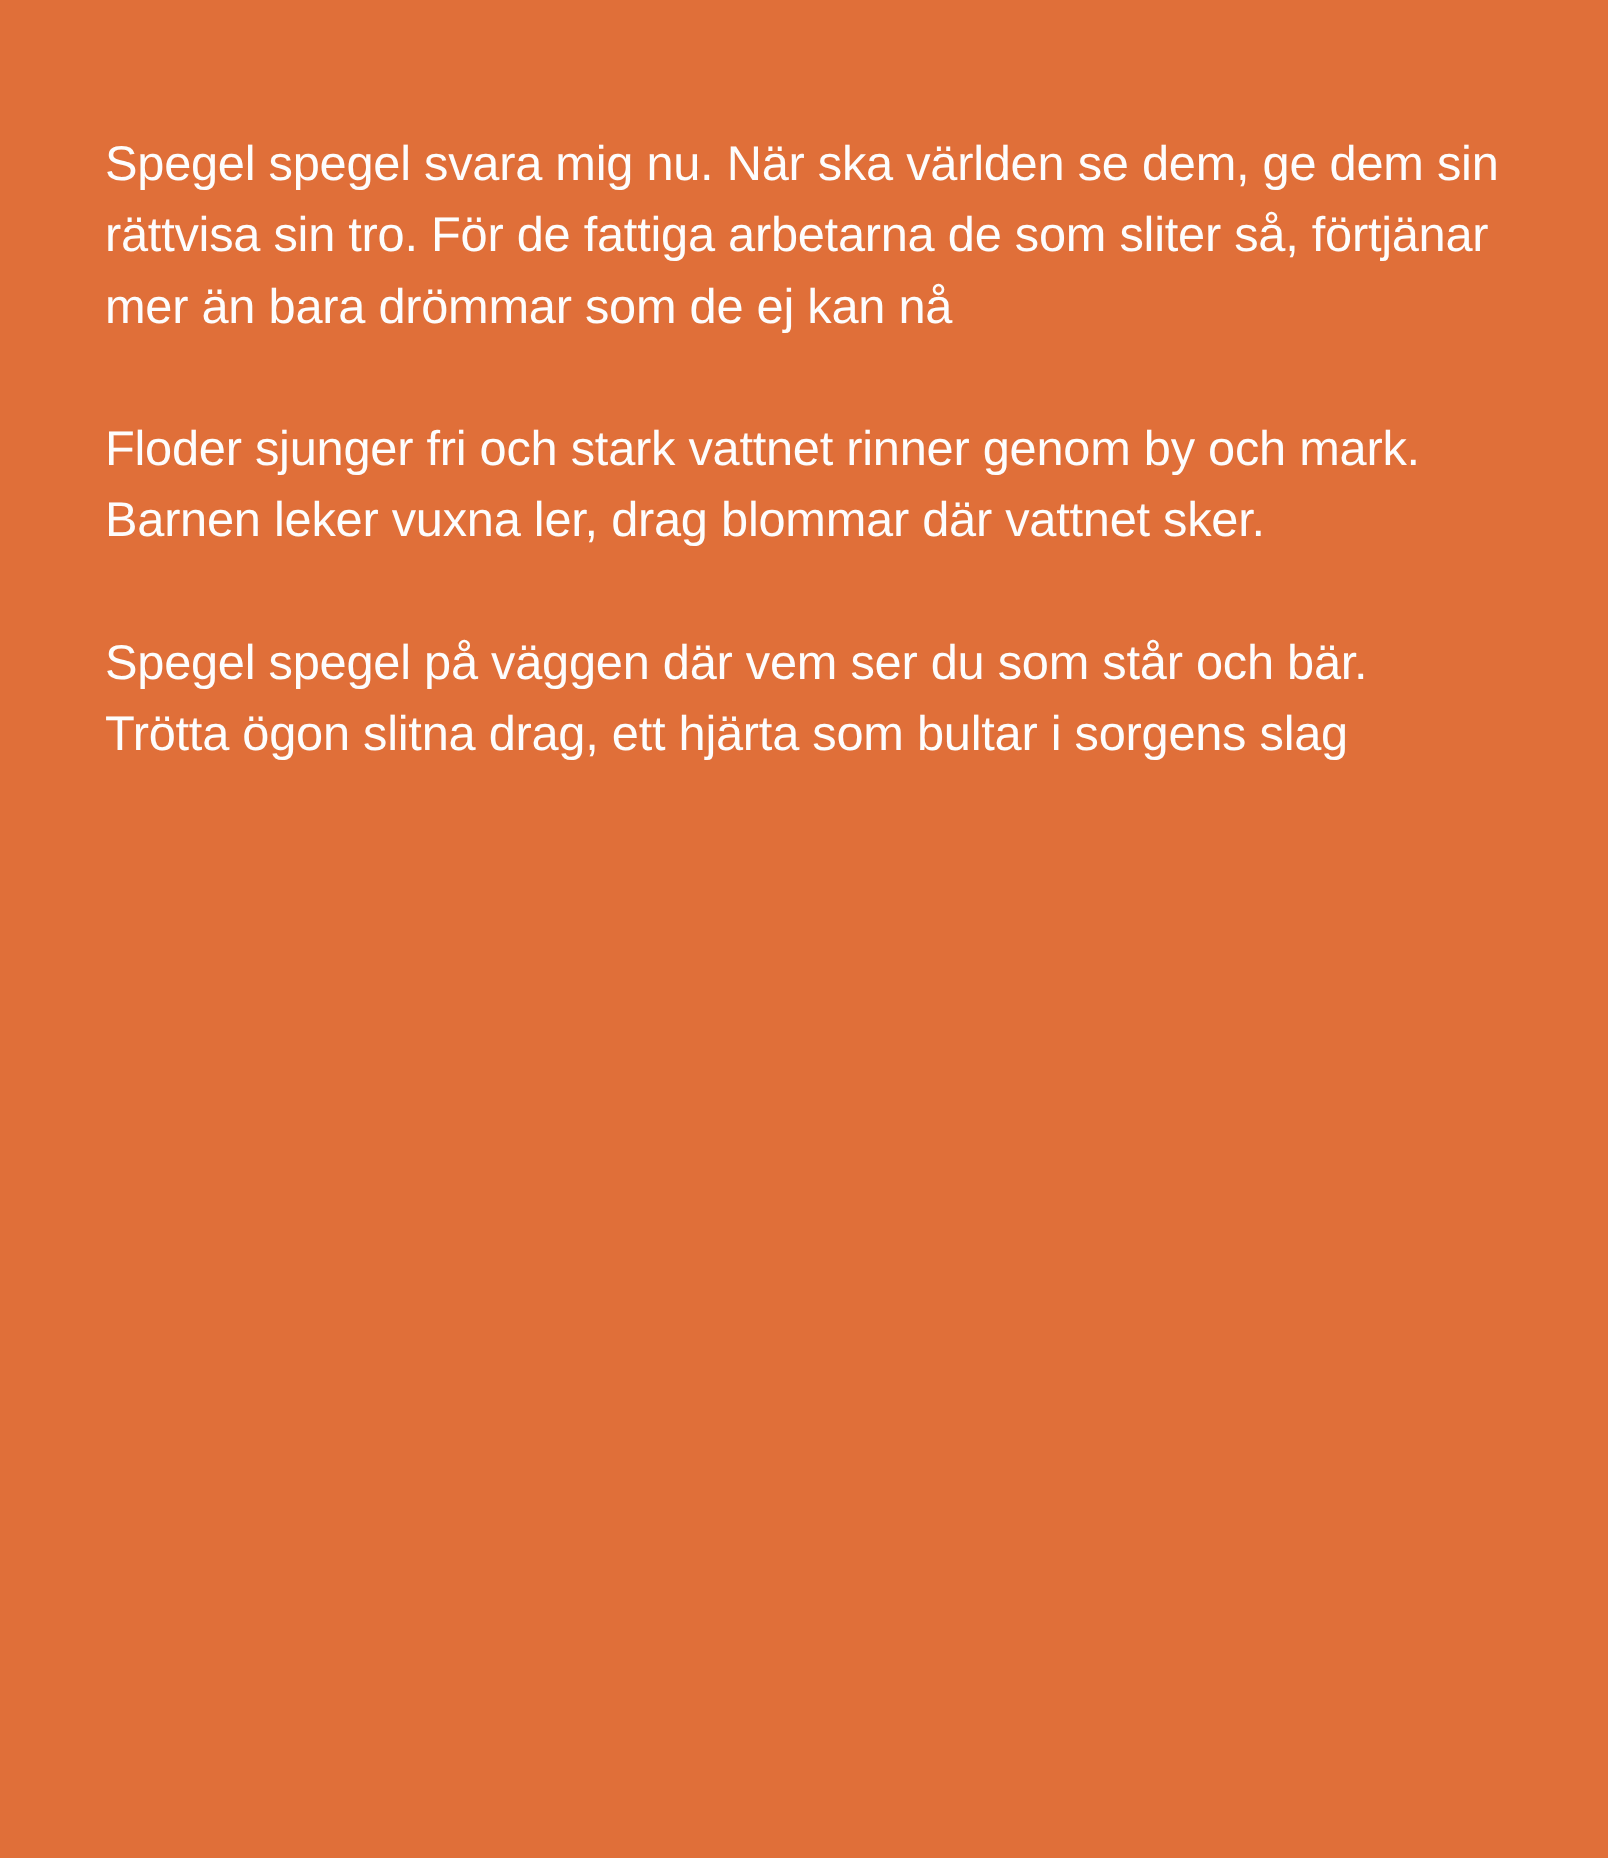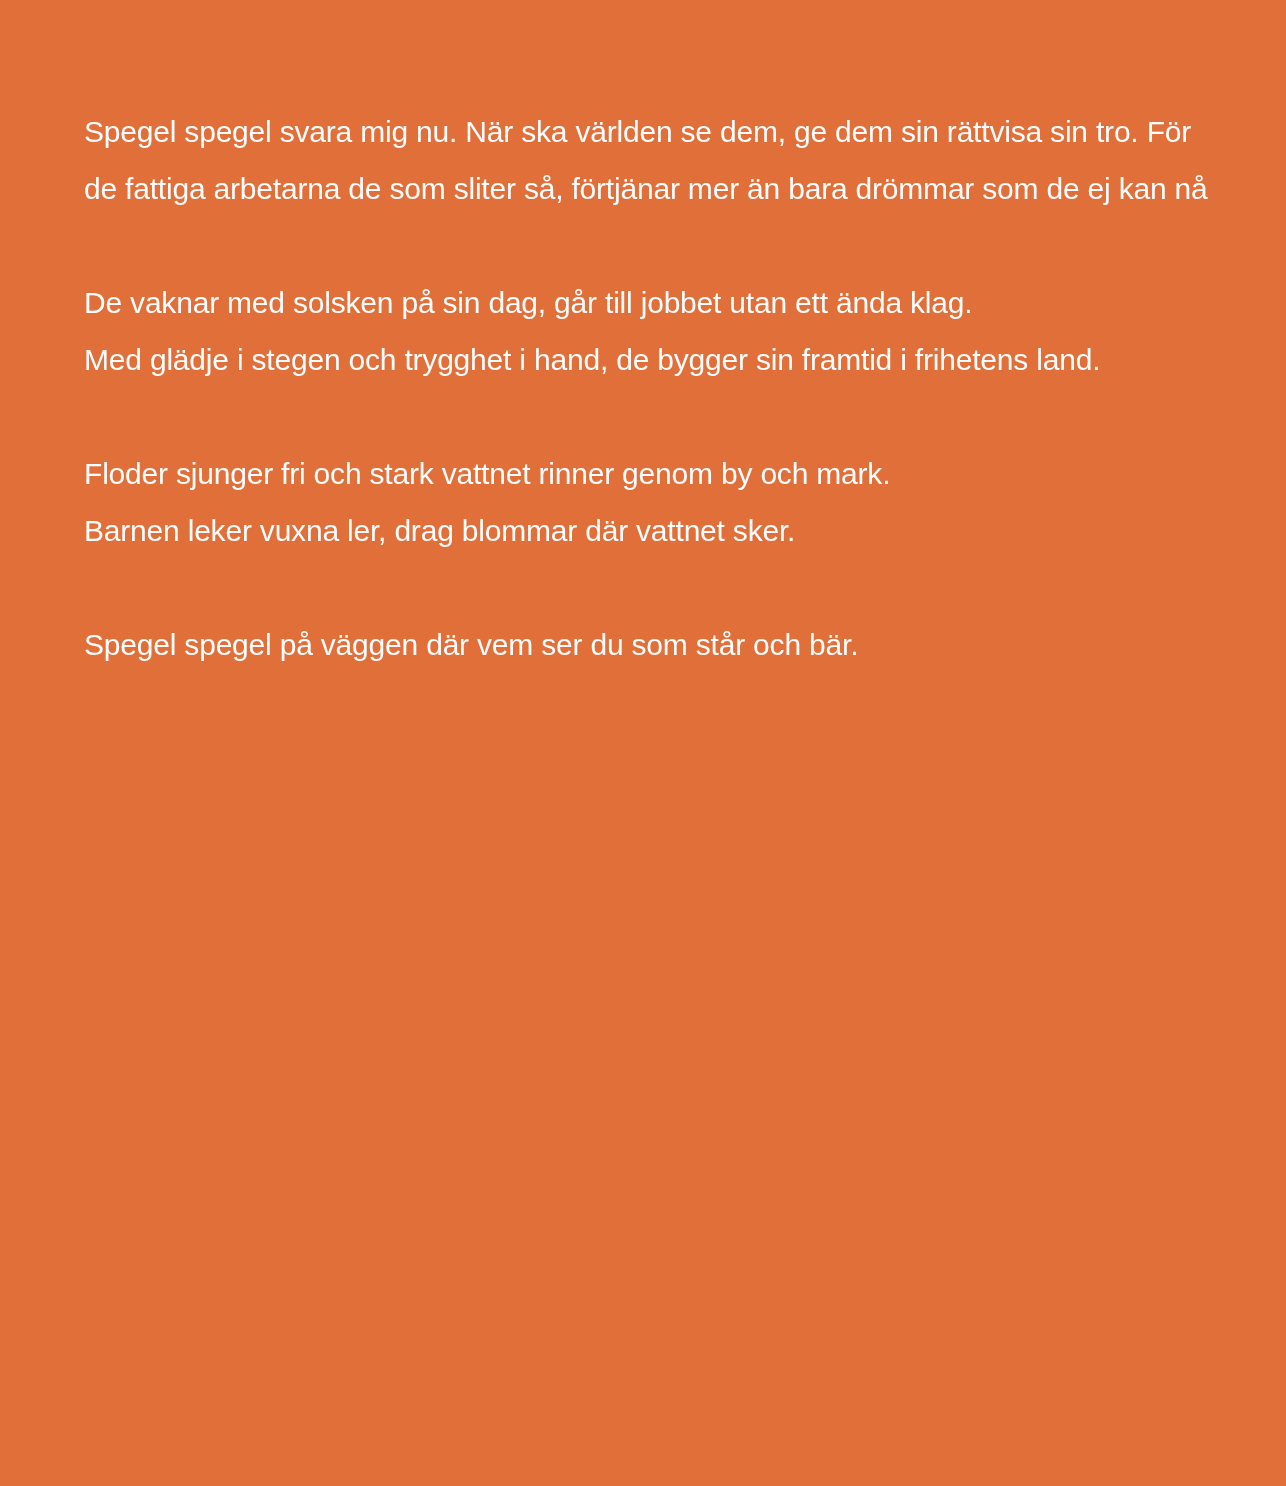--- a/index.html
+++ b/index.html
@@ -16,43 +16,40 @@
     box-sizing: border-box;
     width: 1286px;
     height: 1486px;
     padding: 103px 70px 0 84px;
   }
   .stanza {
     margin: 0 0 57px 0;
   }
   .line {
     margin: 0;
-    font-size: 30px;
+    font-size: 39px;
     line-height: 57px;
     font-weight: 400;
     letter-spacing: -0.2px;
   }
 </style>
 </head>
 <body style="background: rgb(224, 111, 57); color: rgb(253, 253, 253);">
 
 <main class="page">
 
   <section class="stanza">
     <p class="line">Spegel spegel svara mig nu. När ska världen se dem, ge dem sin rättvisa sin tro. För de fattiga arbetarna de som sliter så, förtjänar mer än bara drömmar som de ej kan nå</p>
   </section>
 
-  <section class="stanza">
-    <p class="line">De vaknar med solsken på sin dag, går till jobbet utan ett ända klag.</p>
-    <p class="line">Med glädje i stegen och trygghet i hand, de bygger sin framtid i frihetens land.</p>
-  </section>
 
 
   <section class="stanza">
     <p class="line">Floder sjunger fri och stark vattnet rinner genom by och mark.</p>
     <p class="line">Barnen leker vuxna ler, drag blommar där vattnet sker.</p>
   </section>
 
   <section class="stanza">
     <p class="line">Spegel spegel på väggen där vem ser du som står och bär.</p>
+    <p class="line">Trötta ögon slitna drag, ett hjärta som bultar i sorgens slag</p>
   </section>
 
 </main>
 
 </body></html>

